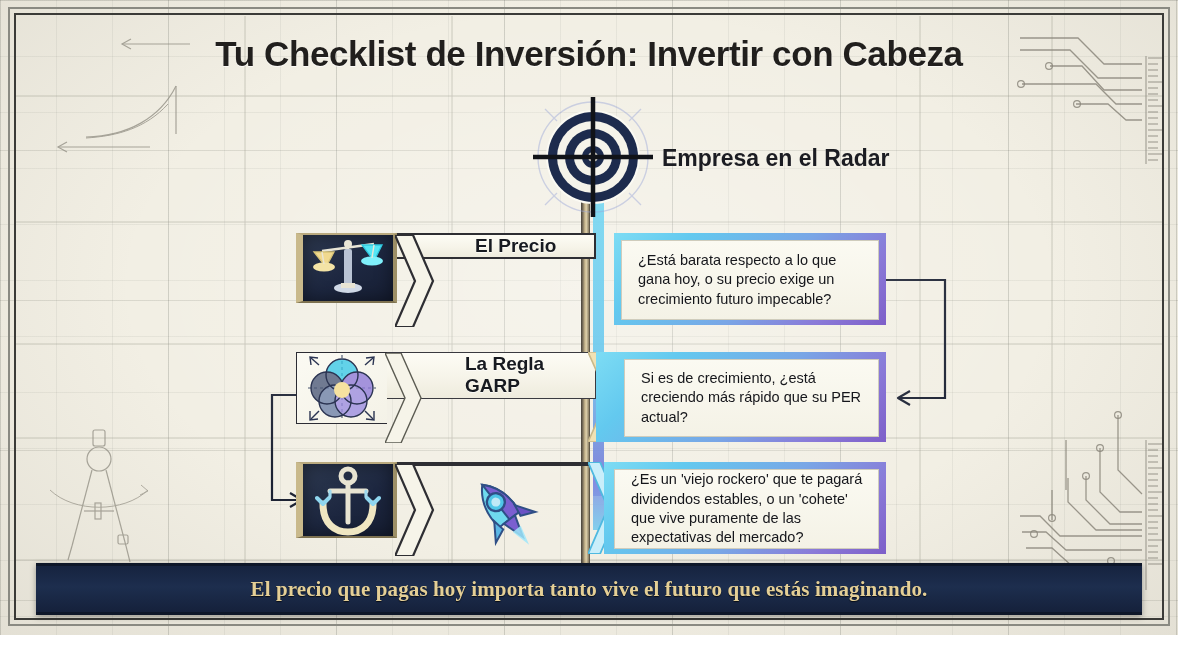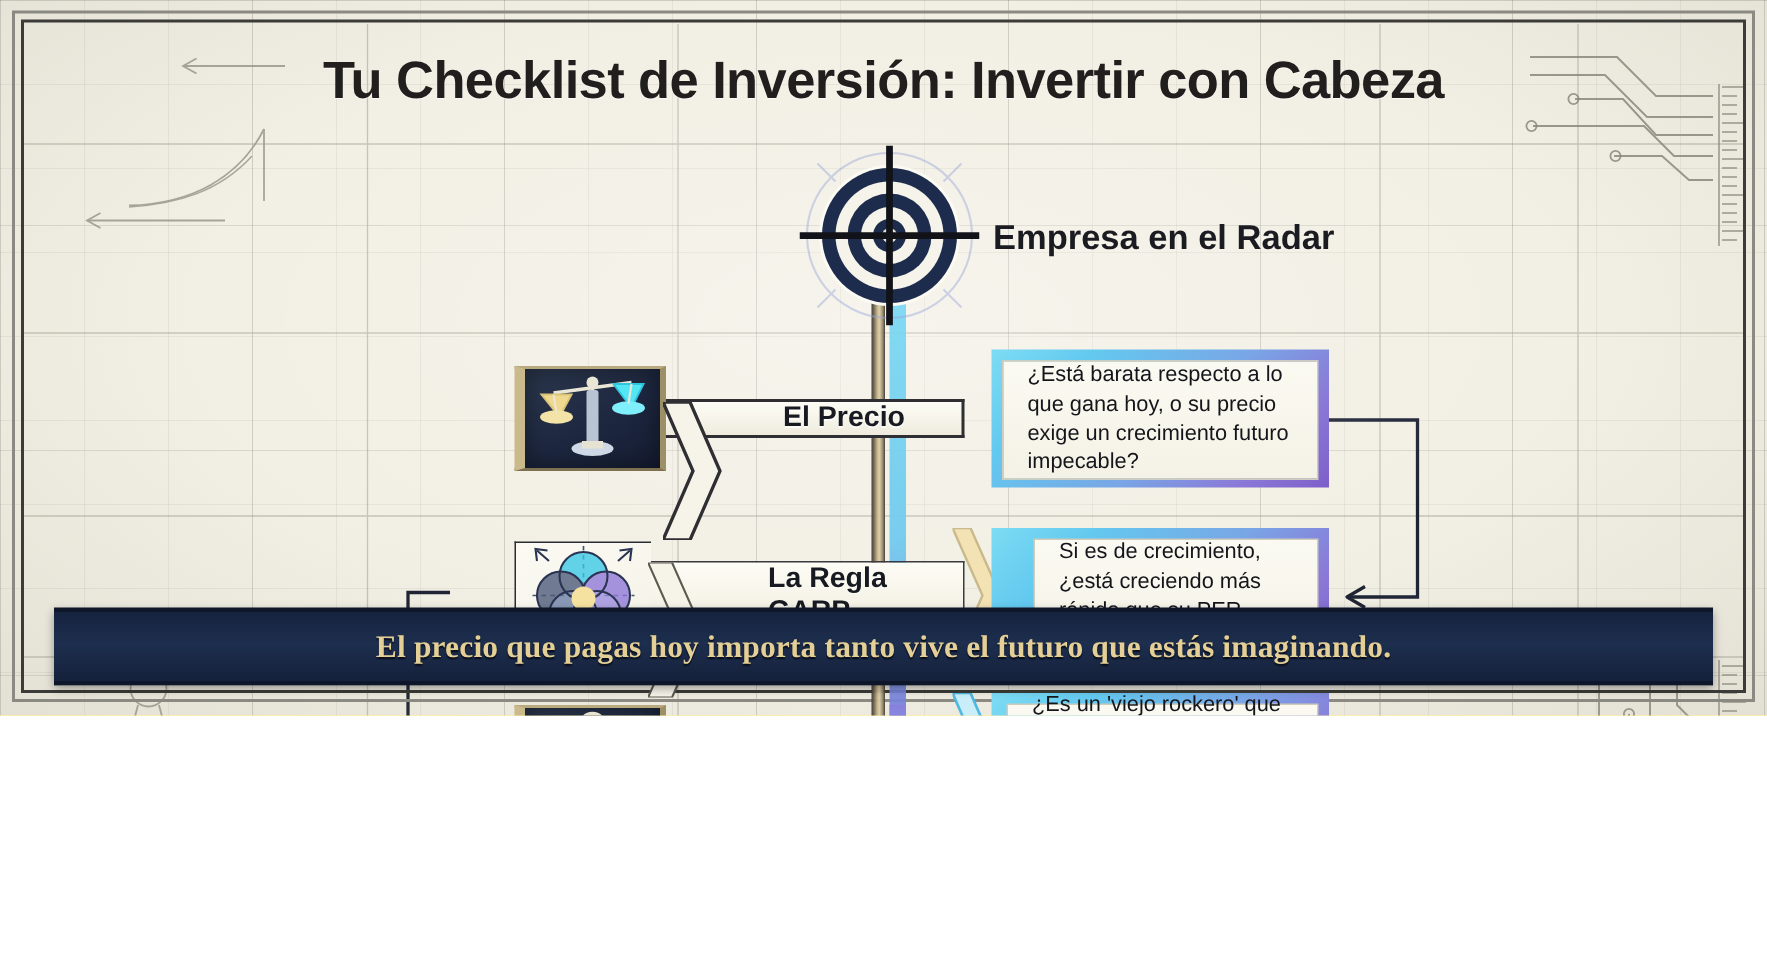--- a/index.html
+++ b/index.html
@@ -1,18 +1,18 @@
 <!DOCTYPE html>
 <html><head>
 <meta charset="utf-8">
 <style>
   html,body{margin:0;padding:0;background:#ffffff;}
   body{width:1178px;height:647px;overflow:hidden;font-family:"Liberation Sans",sans-serif;}
 
-  #stage{position:relative;width:1178px;height:477px;background:#fde047;overflow:hidden;}
+  #stage{position:relative;width:1178px;height:635px;background:#7dd3fc;overflow:hidden;}
 
   
   .paper{position:absolute;inset:0;background:#f2efe4;}
   .grid-fine{position:absolute;inset:0;
     background-image:
       linear-gradient(to right, rgba(120,120,115,.10) 1px, transparent 1px),
       linear-gradient(to bottom, rgba(120,120,115,.10) 1px, transparent 1px);
     background-size:56px 56px;}
   .grid-coarse{position:absolute;inset:0;
     background-image:
@@ -44,21 +44,21 @@
     opacity:.95;}
   .spine-blue{position:absolute;left:593px;top:196px;width:11px;height:300px;
     background:linear-gradient(to bottom,#79d8f2 0%,#6ec9ee 55%,#7a6fd6 100%);opacity:.92;}
   .spine-blue2{position:absolute;left:593px;top:470px;width:11px;height:60px;
     background:linear-gradient(to bottom,#8a7ede 0%,#6ec9ee 100%);opacity:.85;}
 
   
   .row{position:absolute;display:flex;align-items:stretch;}
 
   
-  .capsule{position:relative;display:flex;align-items:center;height:100%;margin-left:47px;}
+  .capsule{position:relative;display:flex;align-items:flex-start;height:100%;}
   .iconbox{position:relative;width:90px;flex:0 0 90px;
     background:linear-gradient(150deg,#2e3a51 0%,#1d2740 55%,#161e33 100%);
     border-left:7px solid #c9b98b;border-right:4px solid #9d8f66;
     border-top:2px solid #b9a97e;border-bottom:2px solid #7d7150;
     display:flex;align-items:center;justify-content:center;
     box-shadow:inset 0 0 18px rgba(0,0,0,.45);}
   .iconbox.light{background:linear-gradient(150deg,#fbfaf3 0%,#f4f2e7 100%);
     border:1px solid #2c2c34;border-left:1px solid #2c2c34;border-right:0;
     box-shadow:none;}
   .labelpanel{position:relative;flex:1;
@@ -323,21 +323,21 @@
       <div class="labelpanel thin">
         <svg class="chev" viewBox="0 0 40 90" preserveAspectRatio="none">
           <path d="M0,0 L16,0 L36,45 L16,90 L0,90 L20,45 Z" fill="#f6f4e9" stroke="#5b5b52" stroke-width="1.4"></path>
         </svg>
         <span class="labeltext">La Regla GARP</span>
       </div>
       <svg style="position:absolute;right:-26px;top:0;width:34px;height:90px;" viewBox="0 0 34 90" preserveAspectRatio="none">
         <path d="M0,0 L12,0 L32,45 L12,90 L0,90 L20,45 Z" fill="#f2e2b4" stroke="#c9b98b" stroke-width="1.6"></path>
       </svg>
     </div>
-    <div class="qcard" style="flex:1;margin-left:18px;padding-left:28px;">
+    <div class="qcard" style="flex:1;padding-left:28px;">
       <div class="qcard-inner">
         <span class="qtext">Si es de crecimiento, ¿está creciendo más rápido que su PER actual?</span>
       </div>
     </div>
   </div>
 
   <div class="row" style="left:296px;top:462px;width:590px;height:92px;">
     <div class="capsule" style="width:300px;">
       <div class="iconbox">
         <svg width="66" height="72" viewBox="0 0 66 72">
@@ -366,21 +366,21 @@
             <path d="M56,40 L68,58 L54,52 Z" fill="#6a52c4" stroke="#2f4f86" stroke-width="2"></path>
             <path d="M36,48 L43,70 L50,48 Z" fill="#7a5fd0" stroke="#2f4f86" stroke-width="2"></path>
             <path d="M38,60 L43,80 L48,60 Z" fill="#9fe6fa" opacity=".85"></path>
           </g>
         </svg>
       </div>
       <svg style="position:absolute;right:-26px;top:0;width:34px;height:92px;" viewBox="0 0 34 92" preserveAspectRatio="none">
         <path d="M0,0 L12,0 L32,46 L12,92 L0,92 L20,46 Z" fill="#c9eefa" stroke="#4fb9e0" stroke-width="1.8"></path>
       </svg>
     </div>
-    <div class="qcard" style="flex:1;margin-left:18px;padding-left:10px;">
+    <div class="qcard" style="flex:1;margin-left:8px;padding-left:10px;">
       <div class="qcard-inner">
         <span class="qtext">¿Es un 'viejo rockero' que te pagará dividendos estables, o un 'cohete' que vive puramente de las expectativas del mercado?</span>
       </div>
     </div>
   </div>
 
   <div class="footer">
     <span class="footer-text">El precio que pagas hoy importa tanto vive el futuro que estás imaginando.</span>
   </div>
 

